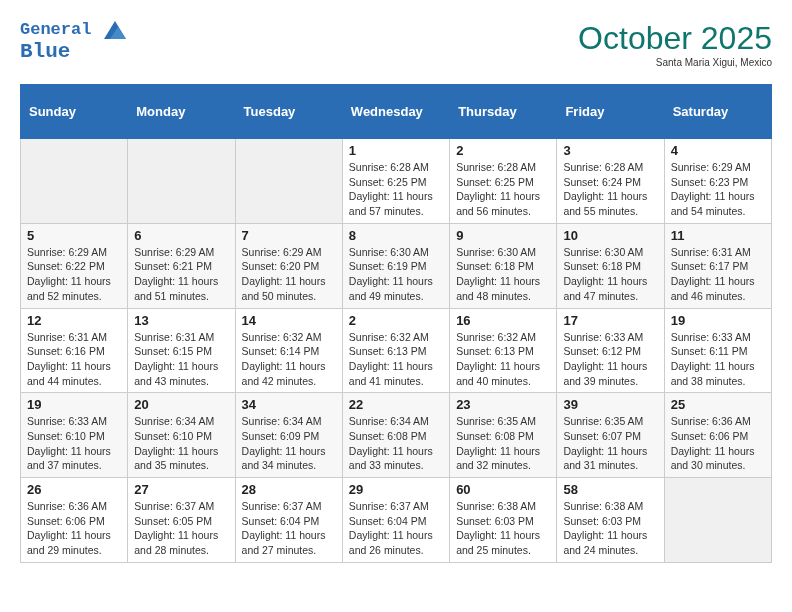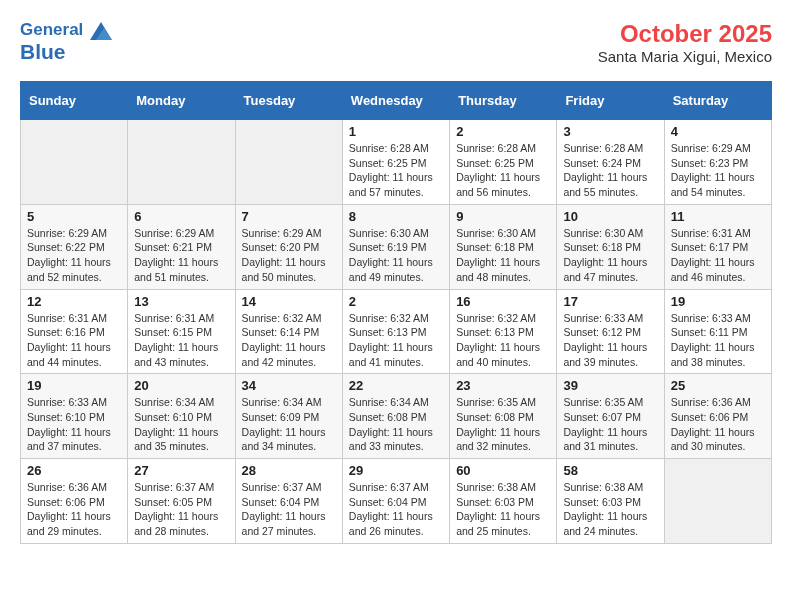--- a/index.html
+++ b/index.html
@@ -12,44 +12,44 @@
     }
     .header {
       display: flex;
       justify-content: space-between;
       align-items: flex-start;
       margin-bottom: 16px;
     }
     .logo {
       display: flex;
       align-items: center;
+      font-family: Liberation Mono, monospace;
     }
     .title-block {
       text-align: right;
     }
     .month-title {
-      font-size: 24px;
-      font-weight: bold;
-      color: #ef4444;
+      font-size: 32px;
+      font-weight: normal;
+      color: #0f766e;
     }
     .subtitle {
-      font-size: 15px;
+      font-size: 10px;
       color: #333;
-      text-align: center;
     }
     .calendar {
       width: 100%;
       border-collapse: collapse;
       border: 1px solid #ccc;
     }
     .calendar th {
       background: #2a6db5;
       color: #fff;
       text-align: left;
-      padding: 11px 8px;
+      padding: 19px 8px;
       font-size: 13px;
       font-weight: bold;
       border: 1px solid #2a6db5;
     }
     .calendar td {
       vertical-align: top;
       border: 1px solid #ccc;
       padding: 4px 6px;
       width: calc(100% / 7);
       height: 82px;

